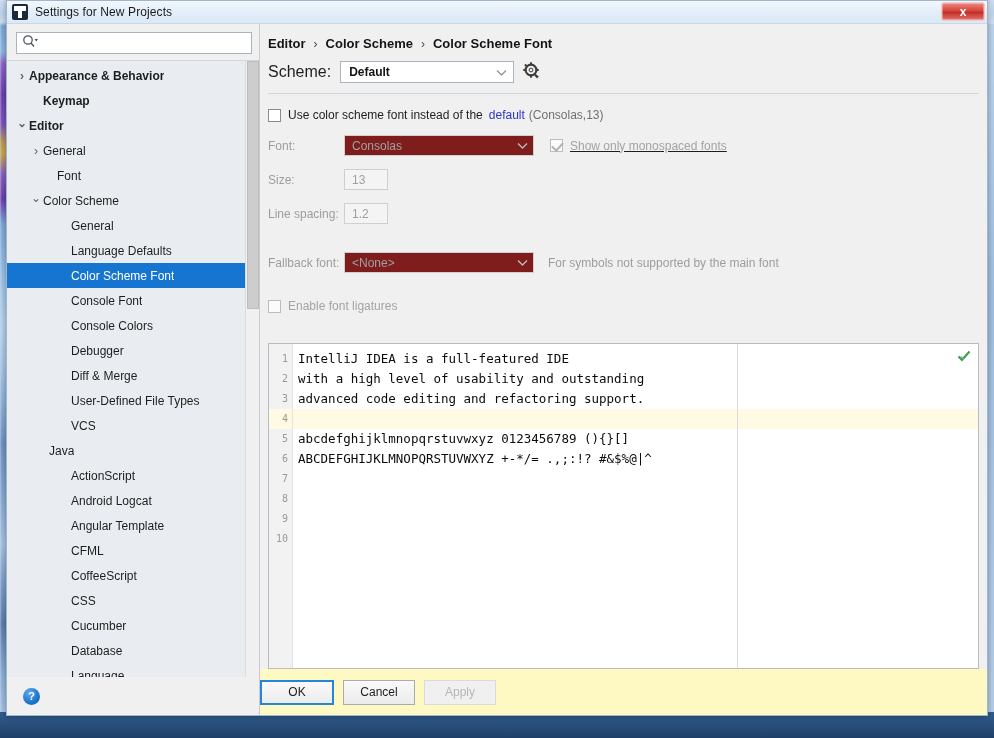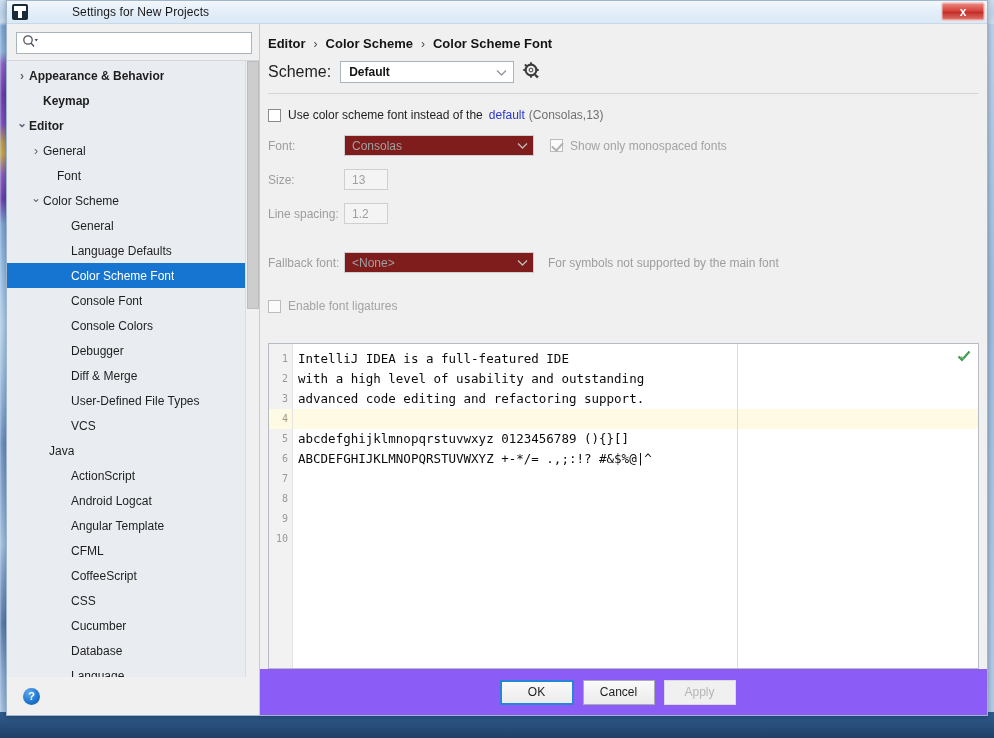--- a/index.html
+++ b/index.html
@@ -72,21 +72,21 @@
     box-shadow: 0 0 6px rgba(0,0,0,.35);
     display: flex; flex-direction: column;
   }
 
   
   #titlebar {
     position: relative;
     height: 23px; flex: 0 0 23px;
     background: linear-gradient(to bottom,#f2f7fc 0%,#e3eef9 50%,#dbe9f6 100%);
     border-bottom: 1px solid #c8d8e8;
-    display: flex; align-items: center; gap: 37px;
+    display: flex; align-items: center;
   }
   #app-icon {
     width: 16px; height: 16px; margin-left: 5px; margin-right: 7px;
     background: #1b2a3a;
     border-radius: 2px;
     position: relative; flex: 0 0 16px;
   }
   #app-icon::before {
     content: ""; position: absolute; left: 2px; top: 2px;
     width: 12px; height: 5px;
@@ -290,23 +290,23 @@
     width: 1px; background: #dcdcdc;
   }
   #ok-check {
     position: absolute; right: 7px; top: 5px;
     width: 14px; height: 14px;
   }
 
   
   #footer {
     height: 46px; flex: 0 0 46px;
-    display: flex; align-items: center; justify-content: center;
+    display: flex; align-items: center; justify-content: flex-start;
     padding-right: 12px; gap: 9px;
-    background: #8b5cf6;
+    background: #fef9c3;
   }
   .btn {
     min-width: 72px; height: 25px; padding: 0 14px;
     font-size: 12px; color: #1e1e1e;
     background: linear-gradient(to bottom,#fafafa,#ebebeb);
     border: 1px solid #a8acb0;
     display: flex; align-items: center; justify-content: center;
     cursor: pointer;
   }
   .btn.primary {
@@ -531,21 +531,21 @@
         <div class="form-row">
           <span class="form-label">Font:</span>
           <div class="dis-combo">
             <span>Consolas</span>
             <span>
               <svg width="13" height="9" viewBox="0 0 13 9">
                   <path d="M2 2.5 L6.5 7 L11 2.5" fill="none" stroke="#bdbdbd" stroke-width="1.3"></path>
                 </svg>
             </span>
           </div>
-          <span class="chk-row" style="margin-left:16px;">
+          <span class="chk-row" style="margin-left:16px;text-decoration:underline;">
             <span class="chkbox checked disabled"></span>
             <span class="dim">Show only monospaced fonts</span>
           </span>
         </div>
 
         <div class="form-row">
           <span class="form-label">Size:</span>
           <div class="dis-field">13</div>
         </div>
 

